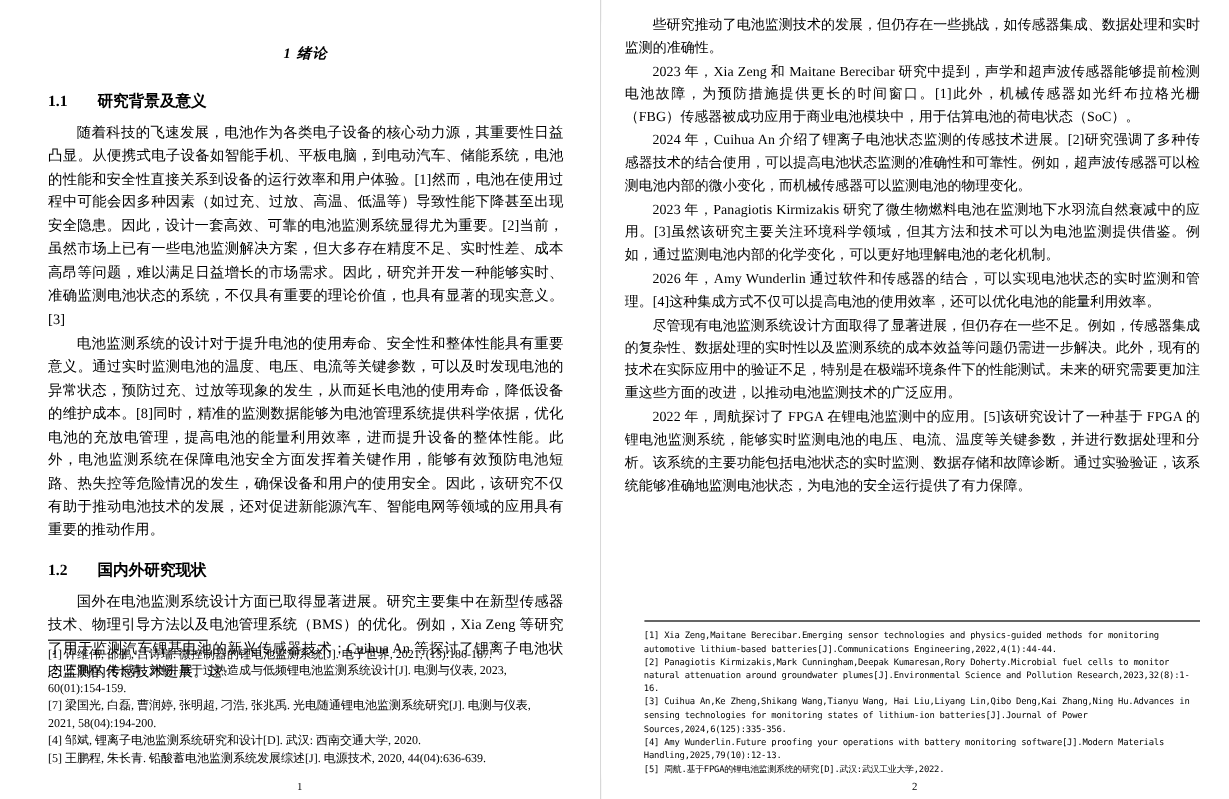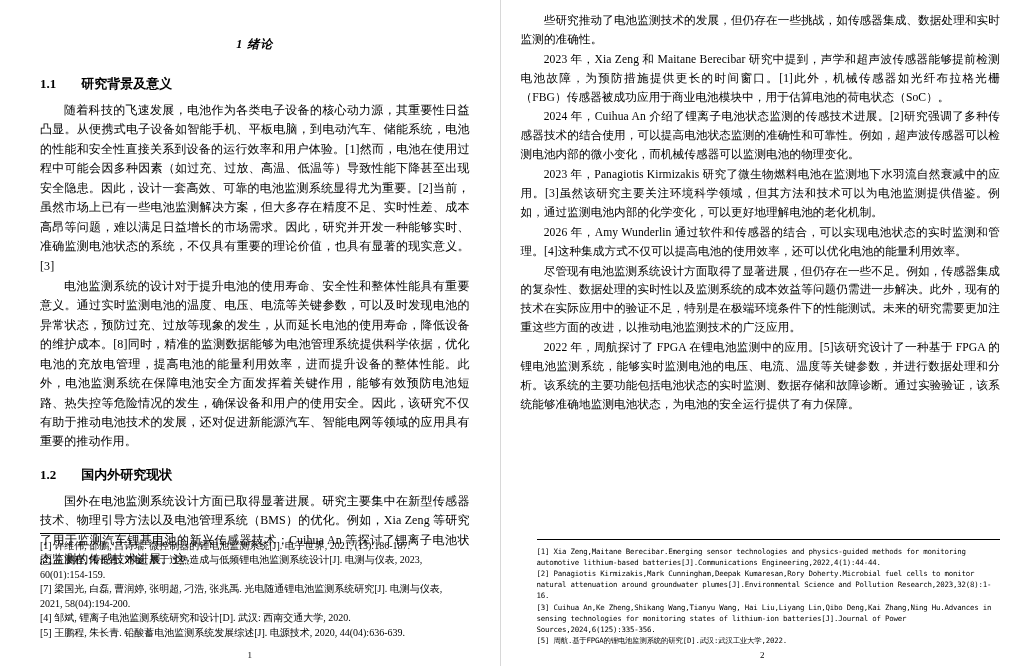--- a/index.html
+++ b/index.html
@@ -148,19 +148,20 @@
     <p class="body">2023 年，Panagiotis Kirmizakis 研究了微生物燃料电池在监测地下水羽流自然衰减中的应用。[3]虽然该研究主要关注环境科学领域，但其方法和技术可以为电池监测提供借鉴。例如，通过监测电池内部的化学变化，可以更好地理解电池的老化机制。</p>
     <p class="body">2026 年，Amy Wunderlin 通过软件和传感器的结合，可以实现电池状态的实时监测和管理。[4]这种集成方式不仅可以提高电池的使用效率，还可以优化电池的能量利用效率。</p>
     <p class="body">尽管现有电池监测系统设计方面取得了显著进展，但仍存在一些不足。例如，传感器集成的复杂性、数据处理的实时性以及监测系统的成本效益等问题仍需进一步解决。此外，现有的技术在实际应用中的验证不足，特别是在极端环境条件下的性能测试。未来的研究需要更加注重这些方面的改进，以推动电池监测技术的广泛应用。</p>
     <p class="body">2022 年，周航探讨了 FPGA 在锂电池监测中的应用。[5]该研究设计了一种基于 FPGA 的锂电池监测系统，能够实时监测电池的电压、电流、温度等关键参数，并进行数据处理和分析。该系统的主要功能包括电池状态的实时监测、数据存储和故障诊断。通过实验验证，该系统能够准确地监测电池状态，为电池的安全运行提供了有力保障。</p>
 
     <div class="footnote-area">
       <hr class="footnote-rule">
       <p class="footnote-item">[1] Xia Zeng,Maitane Berecibar.Emerging sensor technologies and physics-guided methods for monitoring automotive lithium-based batteries[J].Communications Engineering,2022,4(1):44-44.</p>
       <p class="footnote-item">[2] Panagiotis Kirmizakis,Mark Cunningham,Deepak Kumaresan,Rory Doherty.Microbial fuel cells to monitor natural attenuation around groundwater plumes[J].Environmental Science and Pollution Research,2023,32(8):1-16.</p>
       <p class="footnote-item">[3] Cuihua An,Ke Zheng,Shikang Wang,Tianyu Wang, Hai Liu,Liyang Lin,Qibo Deng,Kai Zhang,Ning Hu.Advances in sensing technologies for monitoring states of lithium-ion batteries[J].Journal of Power Sources,2024,6(125):335-356.</p>
+      <p class="footnote-item">[4] Amy Wunderlin.Future proofing your operations with battery monitoring software[J].Modern Materials Handling,2025,79(10):12-13.</p>
       <p class="footnote-item">[5] 周航.基于FPGA的锂电池监测系统的研究[D].武汉:武汉工业大学,2022.</p>
     </div>
 
     <div class="page-number">2</div>
   </div>
 
 </div>
 
 </body></html>

